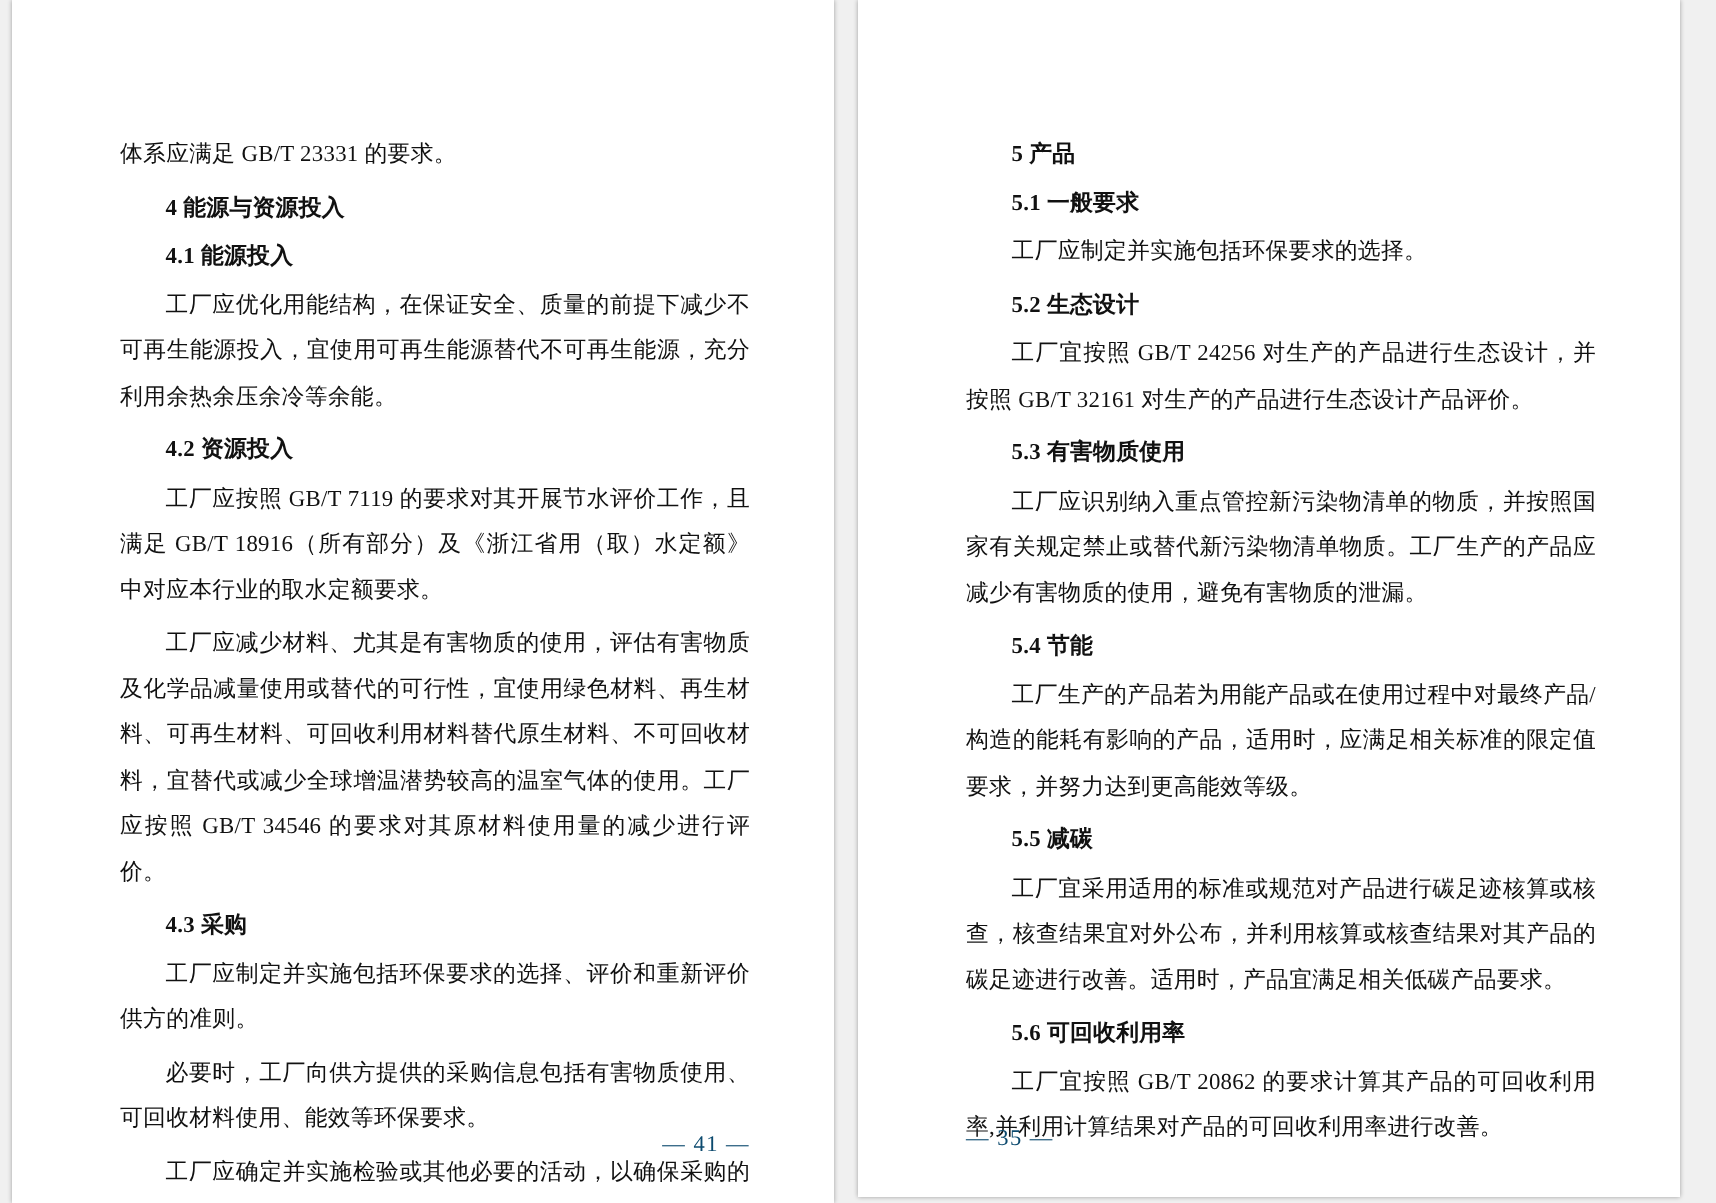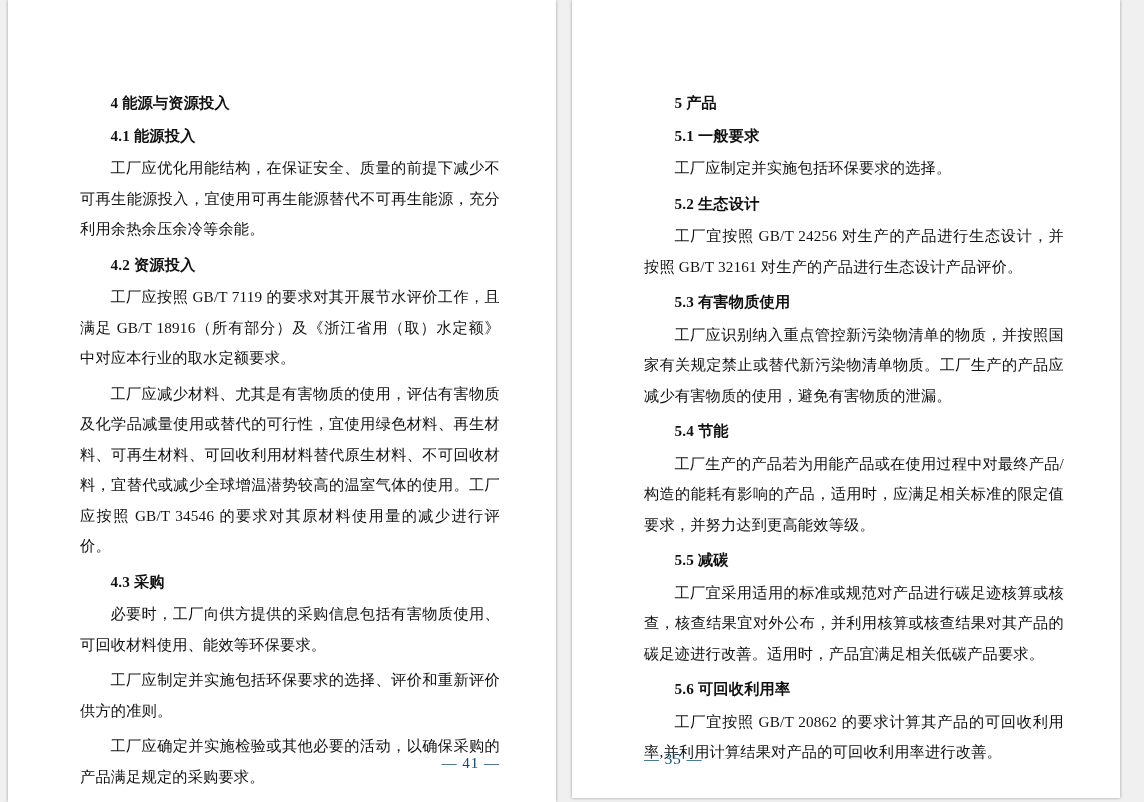--- a/index.html
+++ b/index.html
@@ -81,29 +81,30 @@
     left: 72px;
   }
 </style>
 </head>
 <body>
 
 <div class="spread">
 
   <div class="page page-left">
     <div class="content">
+      <p class="flush">体系应满足 GB/T 23331 的要求。</p>
       <p class="heading">4  能源与资源投入</p>
       <p class="heading">4.1  能源投入</p>
       <p class="indent">工厂应优化用能结构，在保证安全、质量的前提下减少不可再生能源投入，宜使用可再生能源替代不可再生能源，充分利用余热余压余冷等余能。</p>
       <p class="heading">4.2  资源投入</p>
       <p class="indent">工厂应按照 GB/T 7119 的要求对其开展节水评价工作，且满足 GB/T 18916（所有部分）及《浙江省用（取）水定额》中对应本行业的取水定额要求。</p>
       <p class="indent">工厂应减少材料、尤其是有害物质的使用，评估有害物质及化学品减量使用或替代的可行性，宜使用绿色材料、再生材料、可再生材料、可回收利用材料替代原生材料、不可回收材料，宜替代或减少全球增温潜势较高的温室气体的使用。工厂应按照 GB/T 34546 的要求对其原材料使用量的减少进行评价。</p>
       <p class="heading">4.3  采购</p>
+      <p class="indent">工厂应制定并实施包括环保要求的选择、评价和重新评价供方的准则。</p>
       <p class="indent">必要时，工厂向供方提供的采购信息包括有害物质使用、可回收材料使用、能效等环保要求。</p>
-      <p class="indent">工厂应制定并实施包括环保要求的选择、评价和重新评价供方的准则。</p>
       <p class="indent">工厂应确定并实施检验或其他必要的活动，以确保采购的产品满足规定的采购要求。</p>
     </div>
     <div class="folio folio-right">— 41 —</div>
   </div>
 
   <div class="page page-right">
     <div class="content">
       <p class="heading">5  产品</p>
       <p class="heading">5.1  一般要求</p>
       <p class="indent">工厂应制定并实施包括环保要求的选择。</p>

